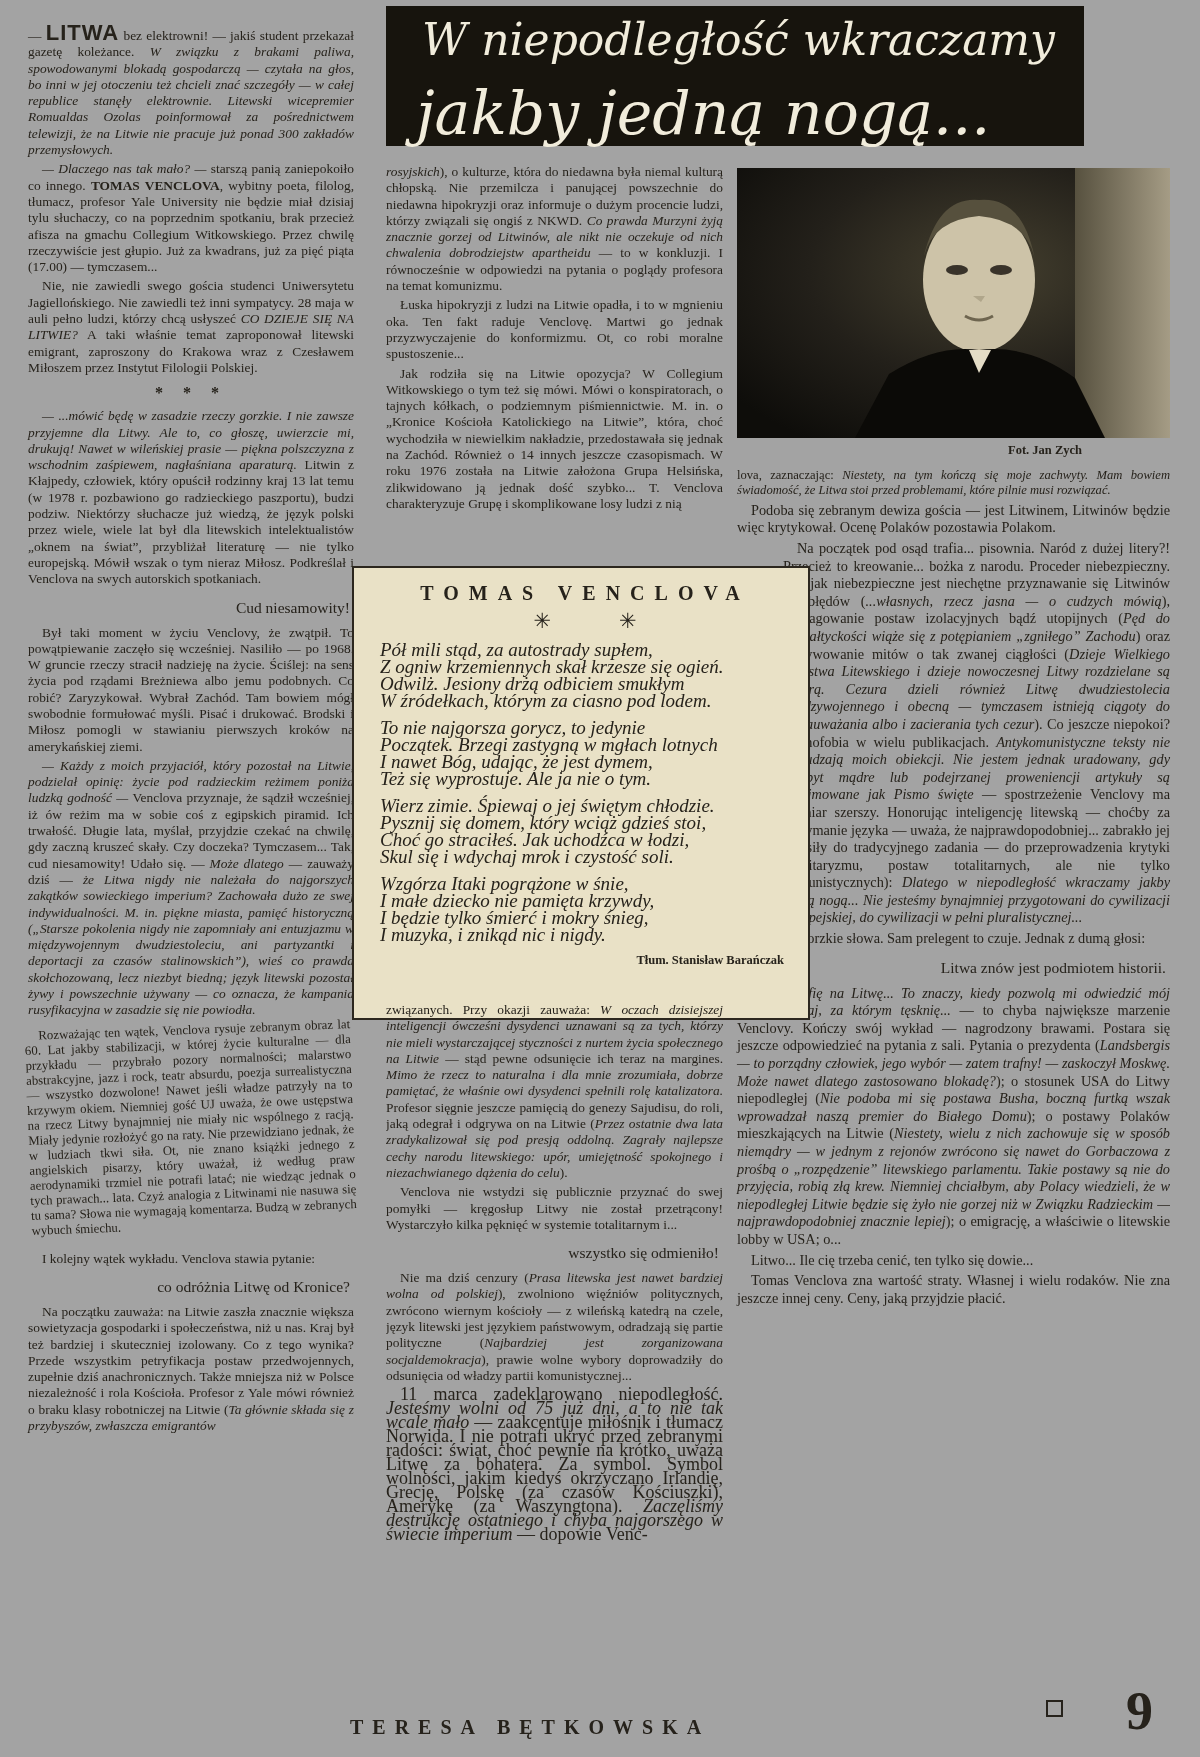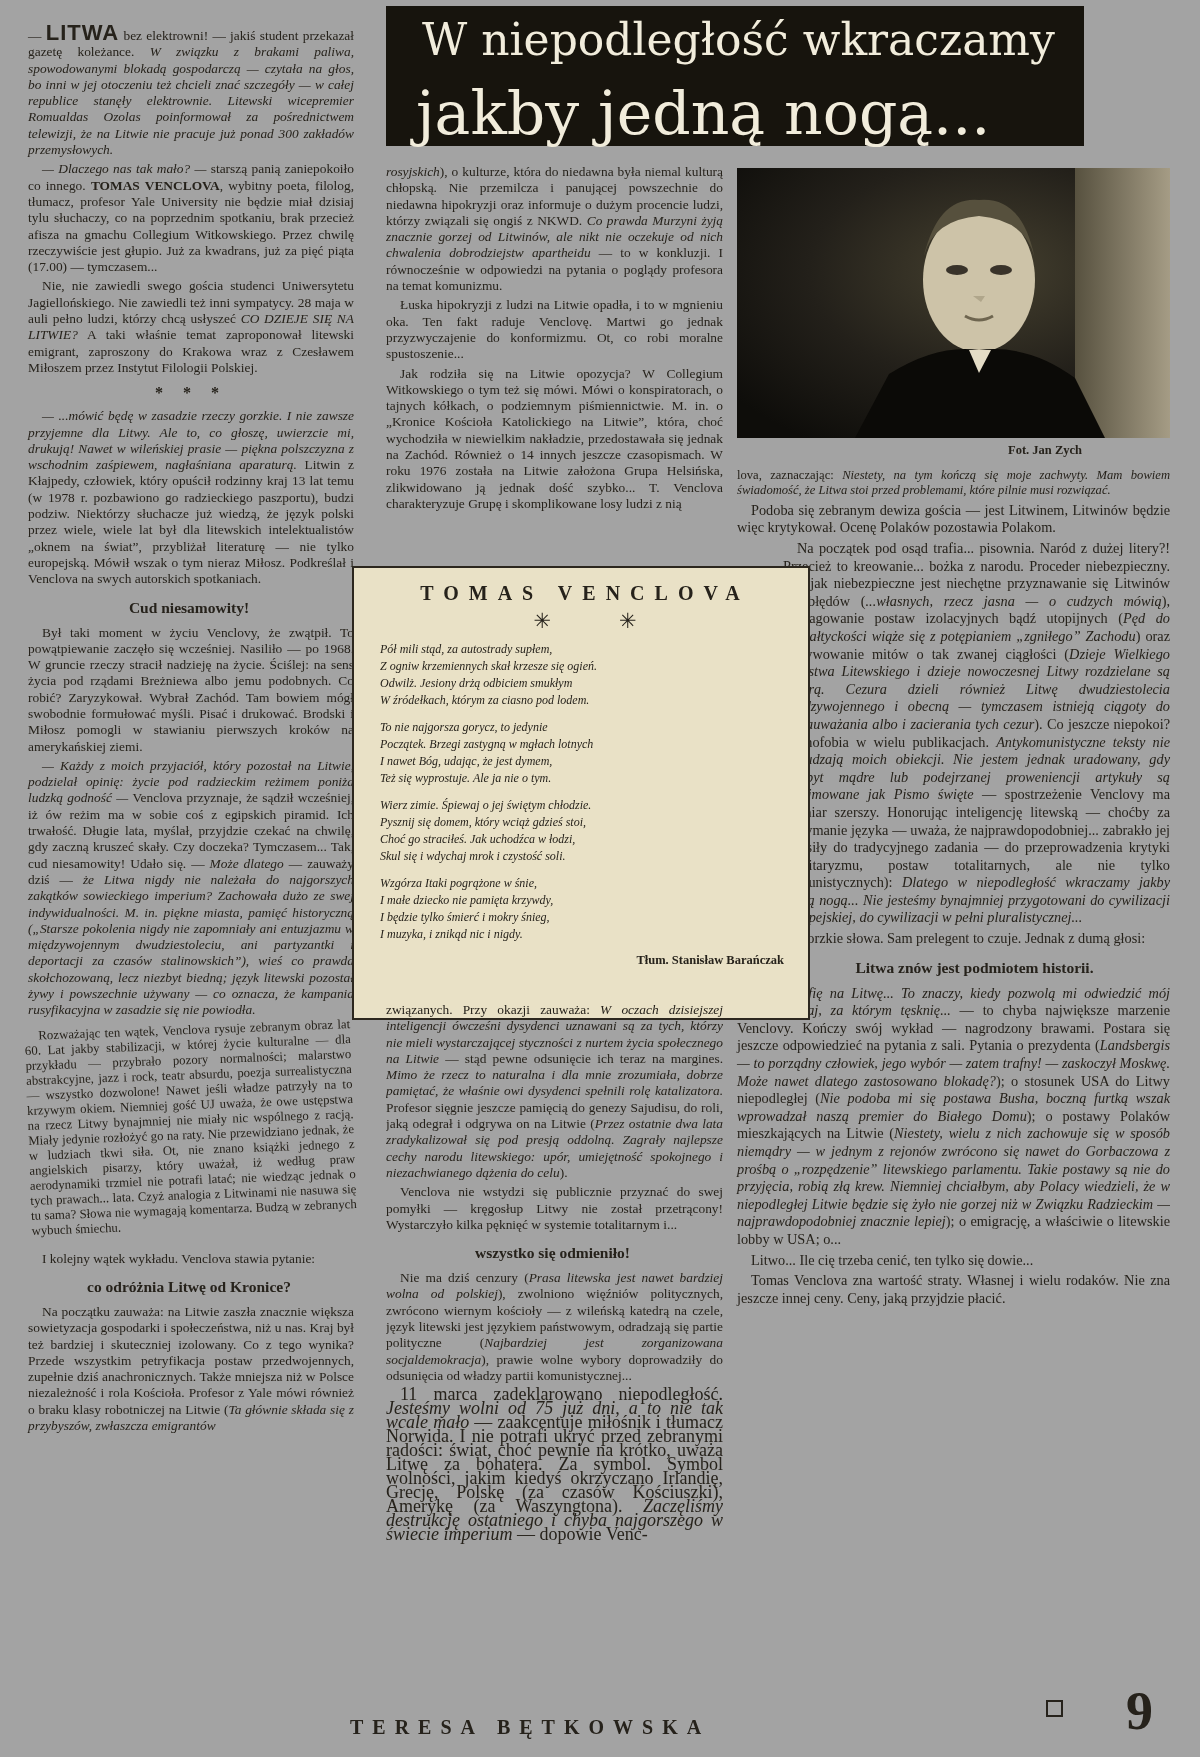--- a/index.html
+++ b/index.html
@@ -5,52 +5,52 @@
   html,body{margin:0;padding:0;}
   body{background:#6d6a60;font-family:"Liberation Serif",serif;}
   #page{position:relative;width:1200px;height:1757px;margin:0 auto;background:#e9e1c6;color:#26221b;overflow:hidden;}
 
   
   .para{font-size:13.4px;line-height:16.3px;text-align:justify;text-indent:14px;margin:0 0 3px 0;}
   .para.noindent{text-indent:0;}
   .it{font-style:italic;}
   .bd{font-weight:bold;}
   .brand{font-weight:bold;font-size:22px;line-height:1;letter-spacing:1px;font-family:"Liberation Sans",sans-serif;}
-  .col-heading{font-weight:bold;font-size:15.5px;text-align:center;margin:11px 4px 8px 0;}
+  .col-heading{font-weight:normal;font-size:15.5px;text-align:right;margin:11px 4px 8px 0;}
   .separator{font-weight:bold;font-size:16px;text-align:center;letter-spacing:8px;margin:8px 0 6px 0;}
   .para.small{font-size:18px;line-height:14px;}
   .para.skewed{transform:rotate(-2.1deg);transform-origin:0 50%;font-size:12.8px;line-height:15px;margin:10px 0 12px 0;}
 
   
   #left-col{position:absolute;left:28px;top:22px;width:326px;}
   #mid-top{position:absolute;left:386px;top:164px;width:337px;height:400px;overflow:hidden;}
   #mid-bottom{position:absolute;left:386px;top:1002px;width:337px;height:712px;overflow:hidden;}
   #right-col{position:absolute;left:737px;top:168px;width:433px;}
   #right-col .para{font-size:14.3px;line-height:17.6px;}
   #right-col .para.small{font-size:12.6px;line-height:15.4px;}
 
   
-  #banner{position:absolute;left:386px;top:6px;width:698px;height:140px;background:#17140d;color:#f1ecdb;font-family:"DejaVu Serif",serif;}
+  #banner{position:absolute;left:386px;top:6px;width:698px;height:140px;background:#17140d;color:#f1ecdb;font-family:"DejaVu Serif",serif;font-style:italic;}
   #banner .l1{position:absolute;left:36px;top:8px;font-size:44px;white-space:nowrap;}
   #banner .l2{position:absolute;left:30px;top:72px;font-size:60px;white-space:nowrap;}
 
   
   #photo{width:433px;height:270px;}
   #photo svg{display:block;width:100%;height:100%;}
   #photo-caption{font-size:12.5px;font-weight:bold;text-align:right;padding:5px 88px 10px 0;}
 
   
   #poem-intrusion{float:left;width:46px;height:438px;}
 
   
   #poem-box{position:absolute;left:352px;top:566px;width:410px;height:428px;background:#e9e1c6;border:2px solid #2c271e;padding:14px 18px 8px 26px;overflow:hidden;}
   .poem-title{font-size:20px;font-weight:bold;letter-spacing:10px;text-align:center;margin-bottom:4px;white-space:nowrap;}
   .poem-stars{text-align:center;font-size:21px;margin-bottom:8px;font-family:"DejaVu Sans",sans-serif;}
   .poem-stars span{margin:0 34px;}
-  .stanza{font-style:italic;font-size:12px;line-height:17px;margin-bottom:10px;}
+  .stanza{font-style:italic;font-size:19px;line-height:17px;margin-bottom:10px;}
   .poem-credit{font-size:12.5px;font-weight:bold;text-align:right;margin-top:2px;padding-right:6px;}
 
   
   #author{position:absolute;left:350px;top:1716px;width:372px;text-align:left;font-weight:bold;font-size:20px;letter-spacing:9px;white-space:nowrap;}
   #page-number{position:absolute;left:1126px;top:1680px;font-size:54px;font-weight:bold;}
   #endmark{position:absolute;left:1046px;top:1700px;width:13px;height:13px;border:2px solid #26221b;}
 </style>
 </head>
 <body>
 

